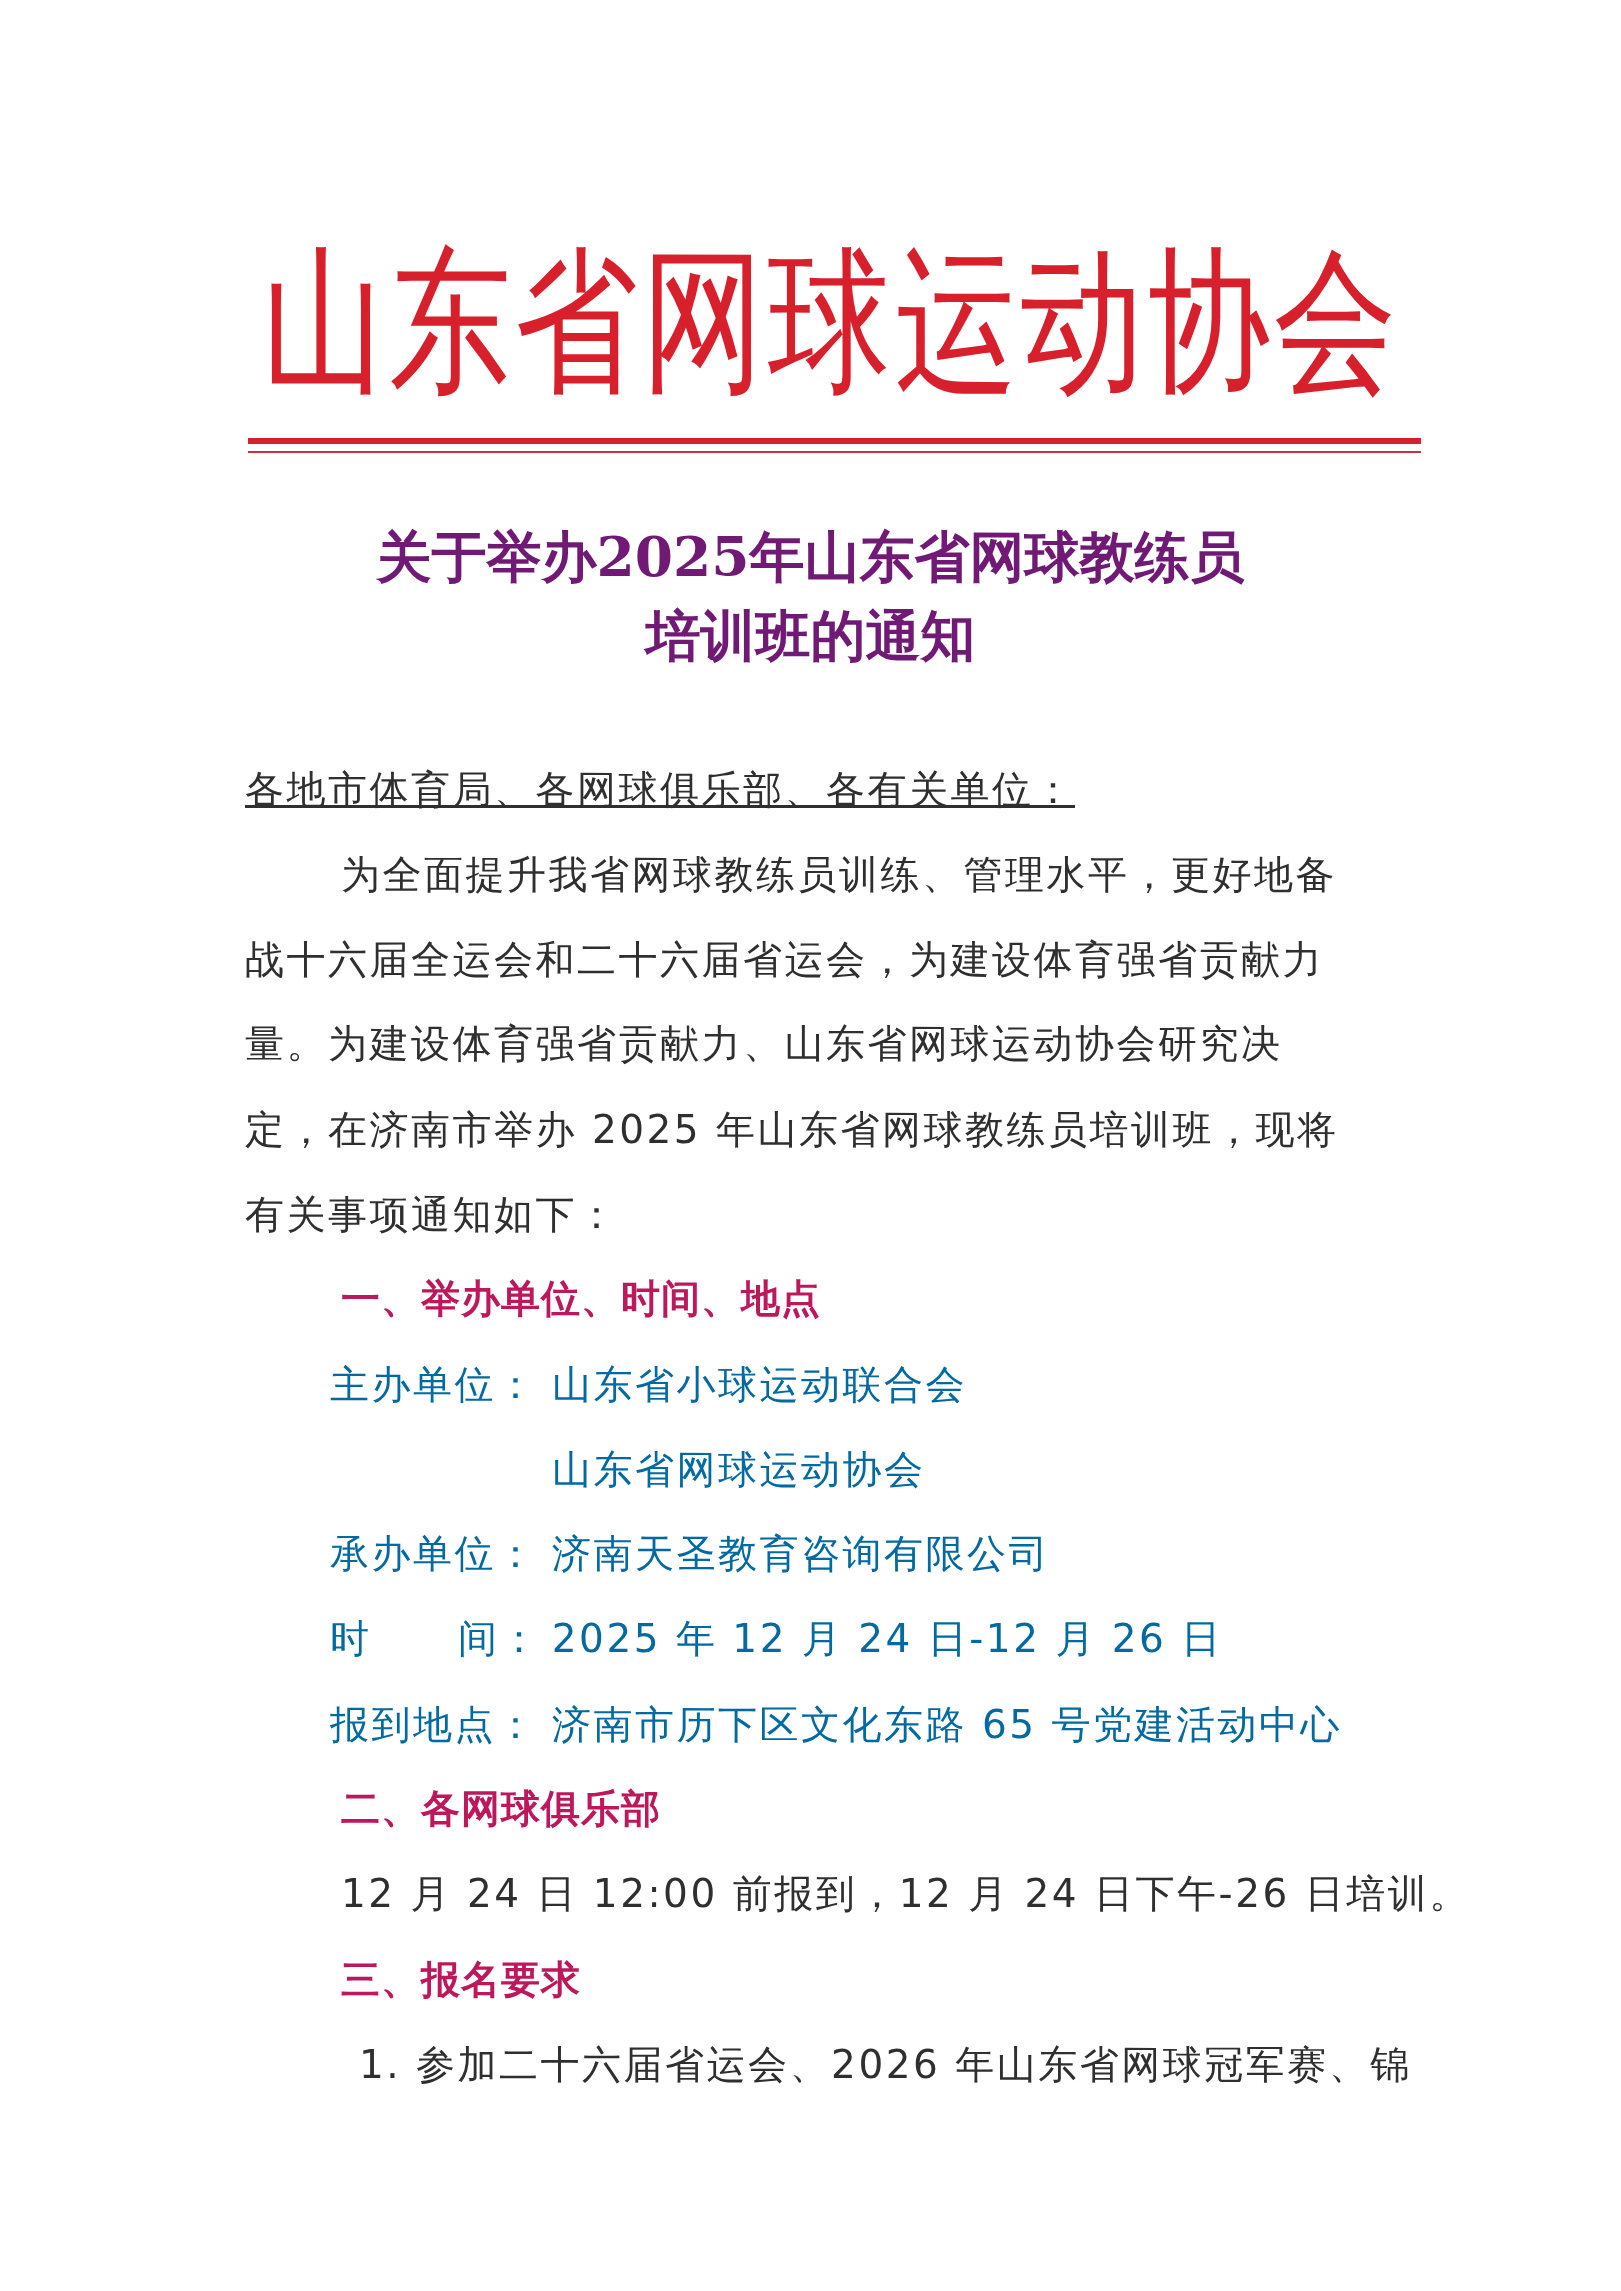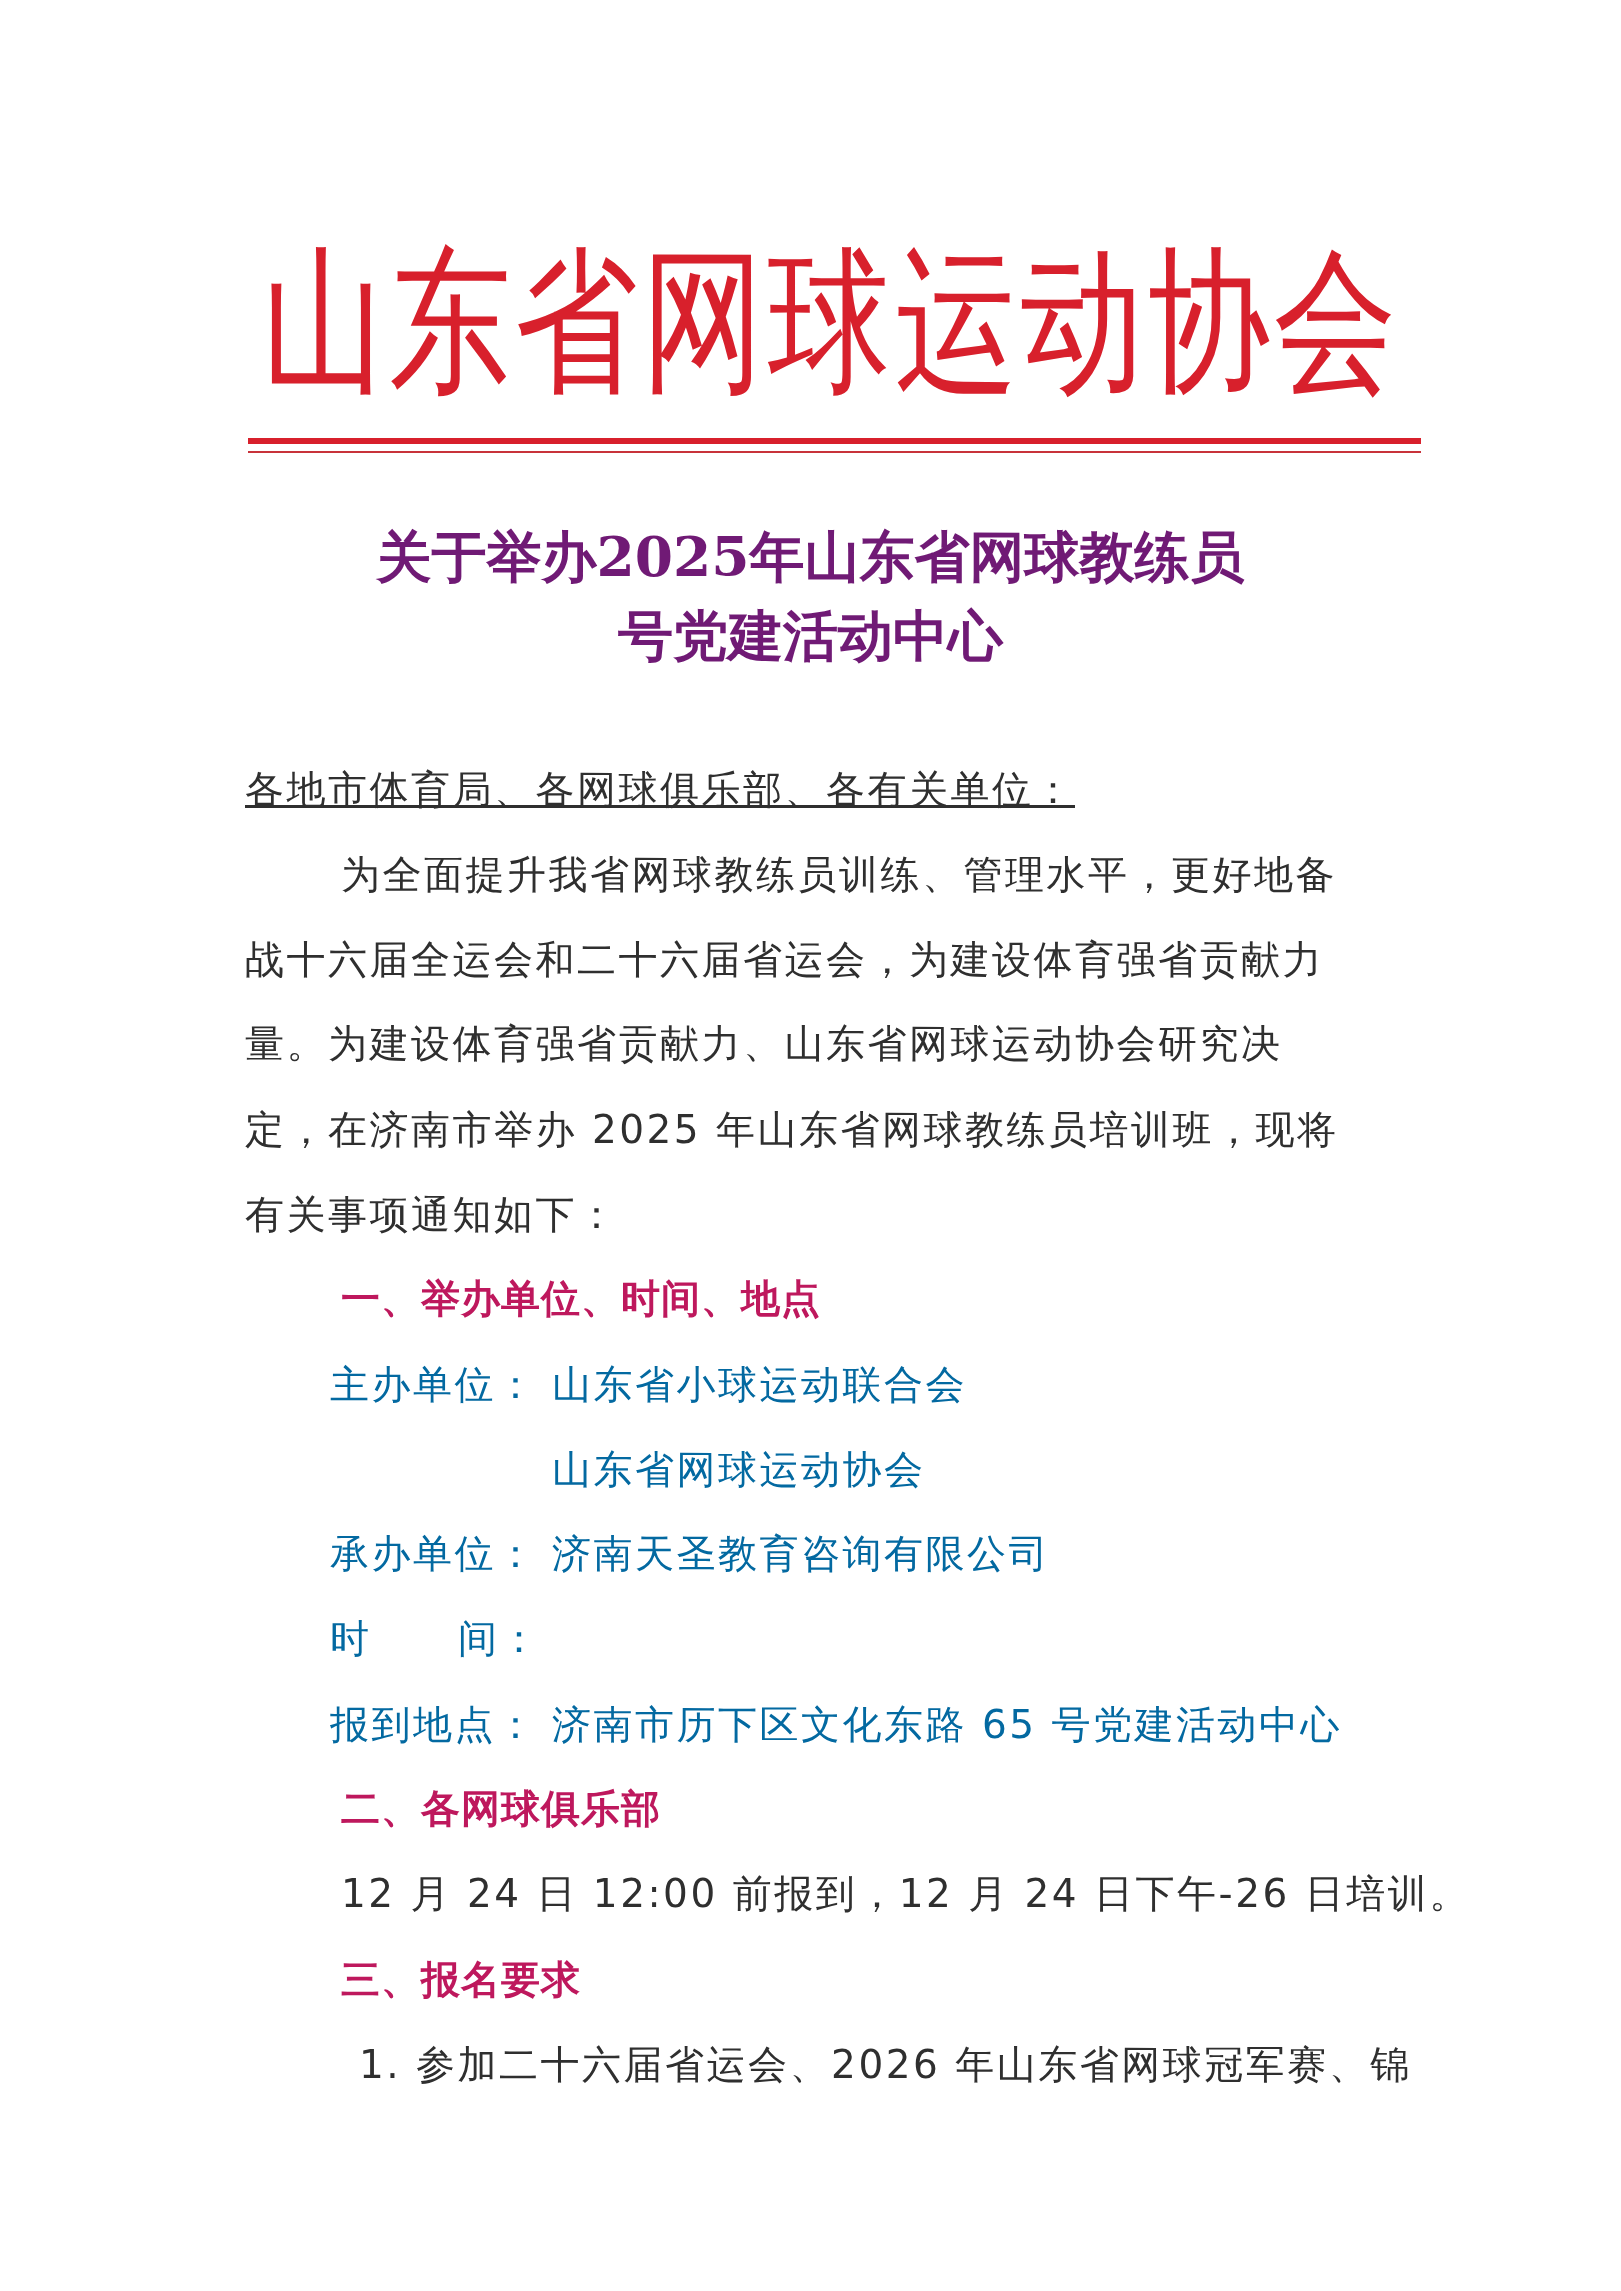--- a/index.html
+++ b/index.html
@@ -119,21 +119,21 @@
   <span>球</span>
   <span>运</span>
   <span>动</span>
   <span>协</span>
   <span>会</span>
 </div>
 <div class="rule-thick"></div>
 <div class="rule-thin"></div>
 
 <div class="doc-title l1">关于举办2025年山东省网球教练员</div>
-<div class="doc-title l2">号党建活动中心</div>
+<div class="doc-title l2">培训班的通知</div>
 
 <div class="line" style="top:760px;text-decoration:underline;">各地市体育局、各网球俱乐部、各有关单位：</div>
 
 <div class="line indent" style="top:845px;">为全面提升我省网球教练员训练、管理水平，更好地备</div>
 <div class="line" style="top:930px;">战十六届全运会和二十六届省运会，为建设体育强省贡献力</div>
 <div class="line" style="top:1014px;">量。为建设体育强省贡献力、山东省网球运动协会研究决</div>
 <div class="line" style="top:1100px;">定，在济南市举办 2025 年山东省网球教练员培训班，现将</div>
 <div class="line" style="top:1185px;">有关事项通知如下：</div>
 
 <div class="line indent heading" style="top:1269px;">一、举办单位、时间、地点</div>
@@ -144,21 +144,21 @@
 <div class="kv" style="top:1440px;">
   <span class="k"></span><span class="v">山东省网球运动协会</span>
 </div>
 <div class="kv" style="top:1524px;">
   <span class="k">承办单位：</span><span class="v">济南天圣教育咨询有限公司</span>
 </div>
 <div class="kv" style="top:1609px;">
   <span class="k spread">
       <span>时</span>
       <span>间：</span>
-    </span>
+    </span><span class="v">2025 年 12 月 24 日-12 月 26 日</span>
 </div>
 <div class="kv" style="top:1695px;">
   <span class="k">报到地点：</span><span class="v">济南市历下区文化东路 65 号党建活动中心</span>
 </div>
 
 <div class="line indent heading" style="top:1779px;">二、各网球俱乐部</div>
 <div class="line indent" style="top:1864px;">12 月 24 日 12:00 前报到，12 月 24 日下午-26 日培训。</div>
 
 <div class="line indent heading" style="top:1950px;">三、报名要求</div>
 <div class="line indent" style="top:2035px;margin-left:18px;">1. 参加二十六届省运会、2026 年山东省网球冠军赛、锦</div>

